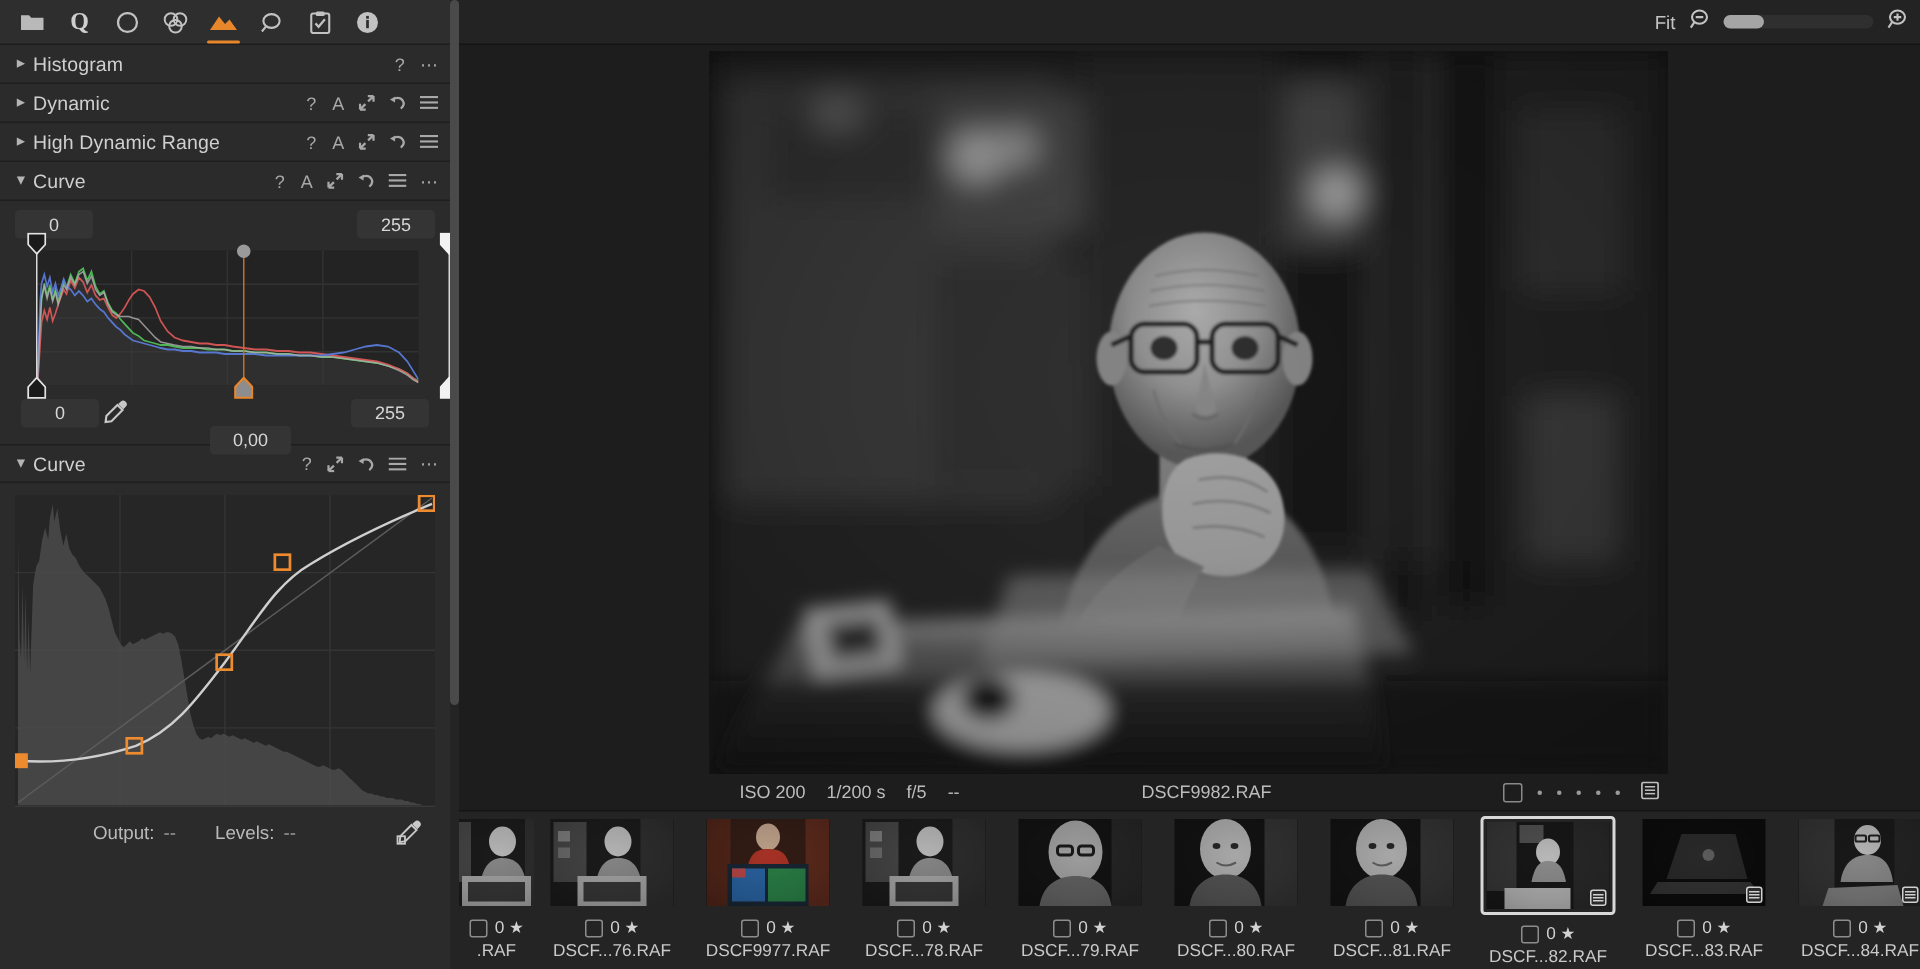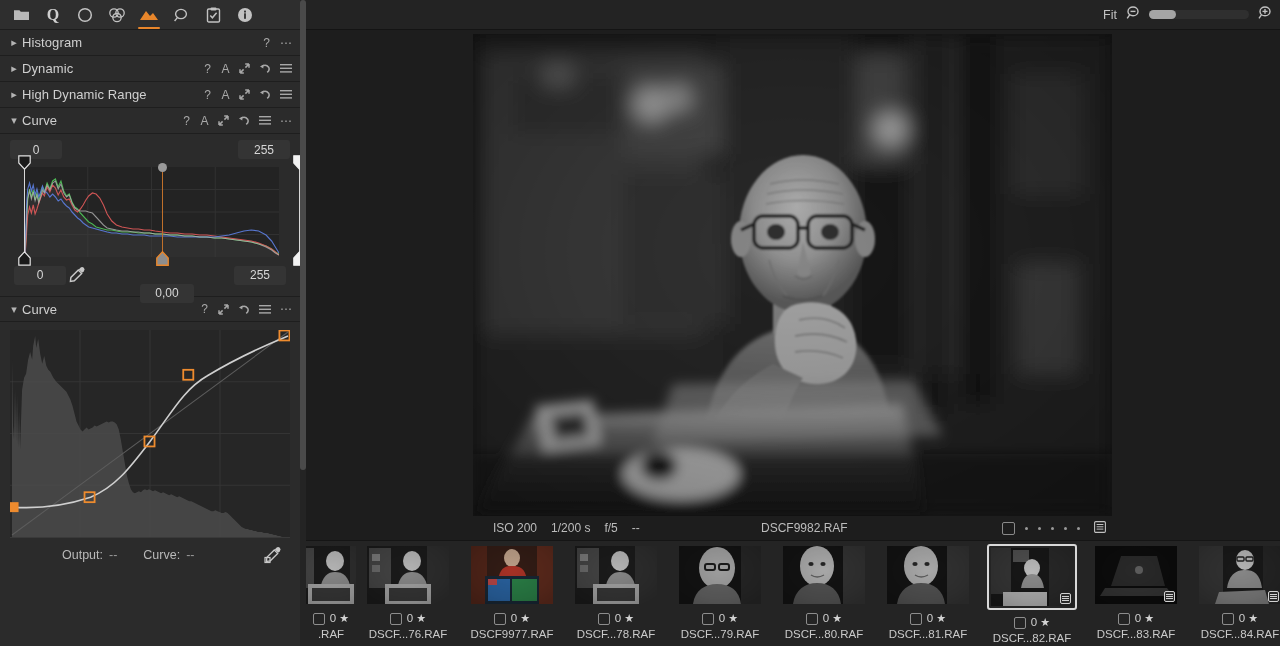--- a/index.html
+++ b/index.html
@@ -480,21 +480,21 @@
           <rect x="133.5" y="107" width="10" height="10" fill="none" stroke="#ee8b2e" stroke-width="1.8"></rect>
           <rect x="172" y="40" width="10" height="10" fill="none" stroke="#ee8b2e" stroke-width="1.8"></rect>
           <rect x="267.5" y="0.5" width="10" height="10" fill="none" stroke="#ee8b2e" stroke-width="1.8"></rect>
         </svg>
       </div>
 
       <div id="curve-io">
         <span>Output:</span>
         <span class="io-val">--</span>
         <span style="width:14px;"></span>
-        <span>Curve:</span>
+        <span>Levels:</span>
         <span class="io-val">--</span>
         <span id="curve-eyedrop">
           <svg width="18" height="18" viewBox="0 0 18 18">
               <path d="M12.4 1.8 a2.4 2.4 0 0 1 3.4 3.4 l-1.6 1.6 -3.4 -3.4 Z" fill="#c8c8c8"></path>
               <path d="M10.3 4 l3.4 3.4 -7.4 7.4 -3.9 .6 .5 -4 Z" fill="none" stroke="#c8c8c8" stroke-width="1.3"></path>
               <rect x="1" y="11.5" width="5" height="5" fill="none" stroke="#c8c8c8" stroke-width="1.2"></rect>
             </svg>
         </span>
       </div>
     </div>

